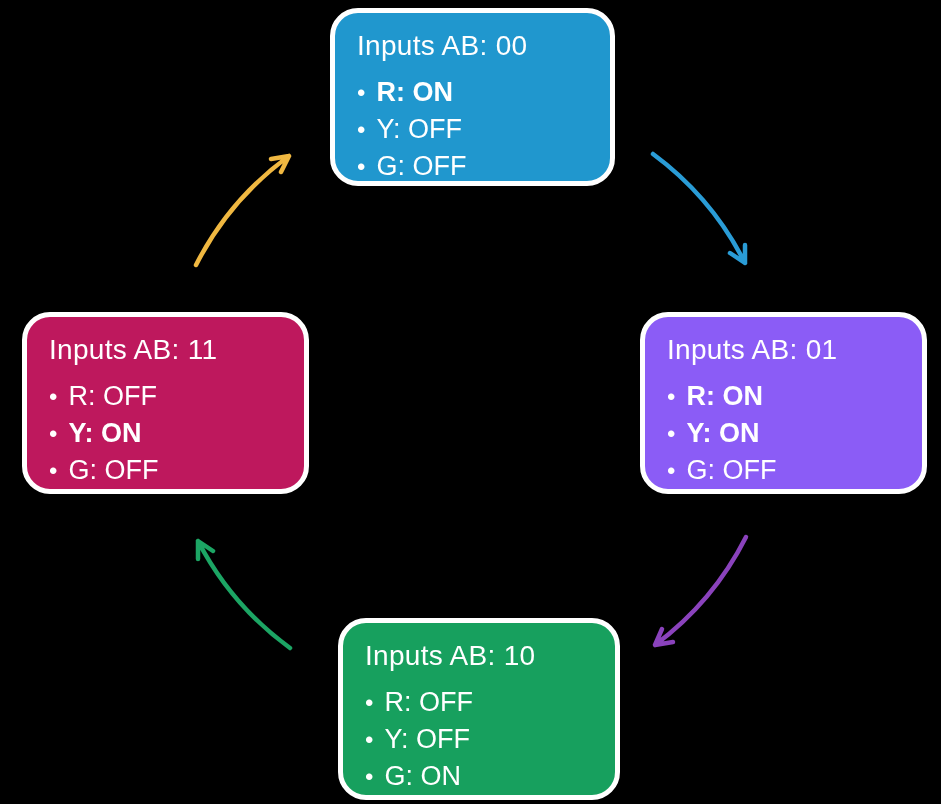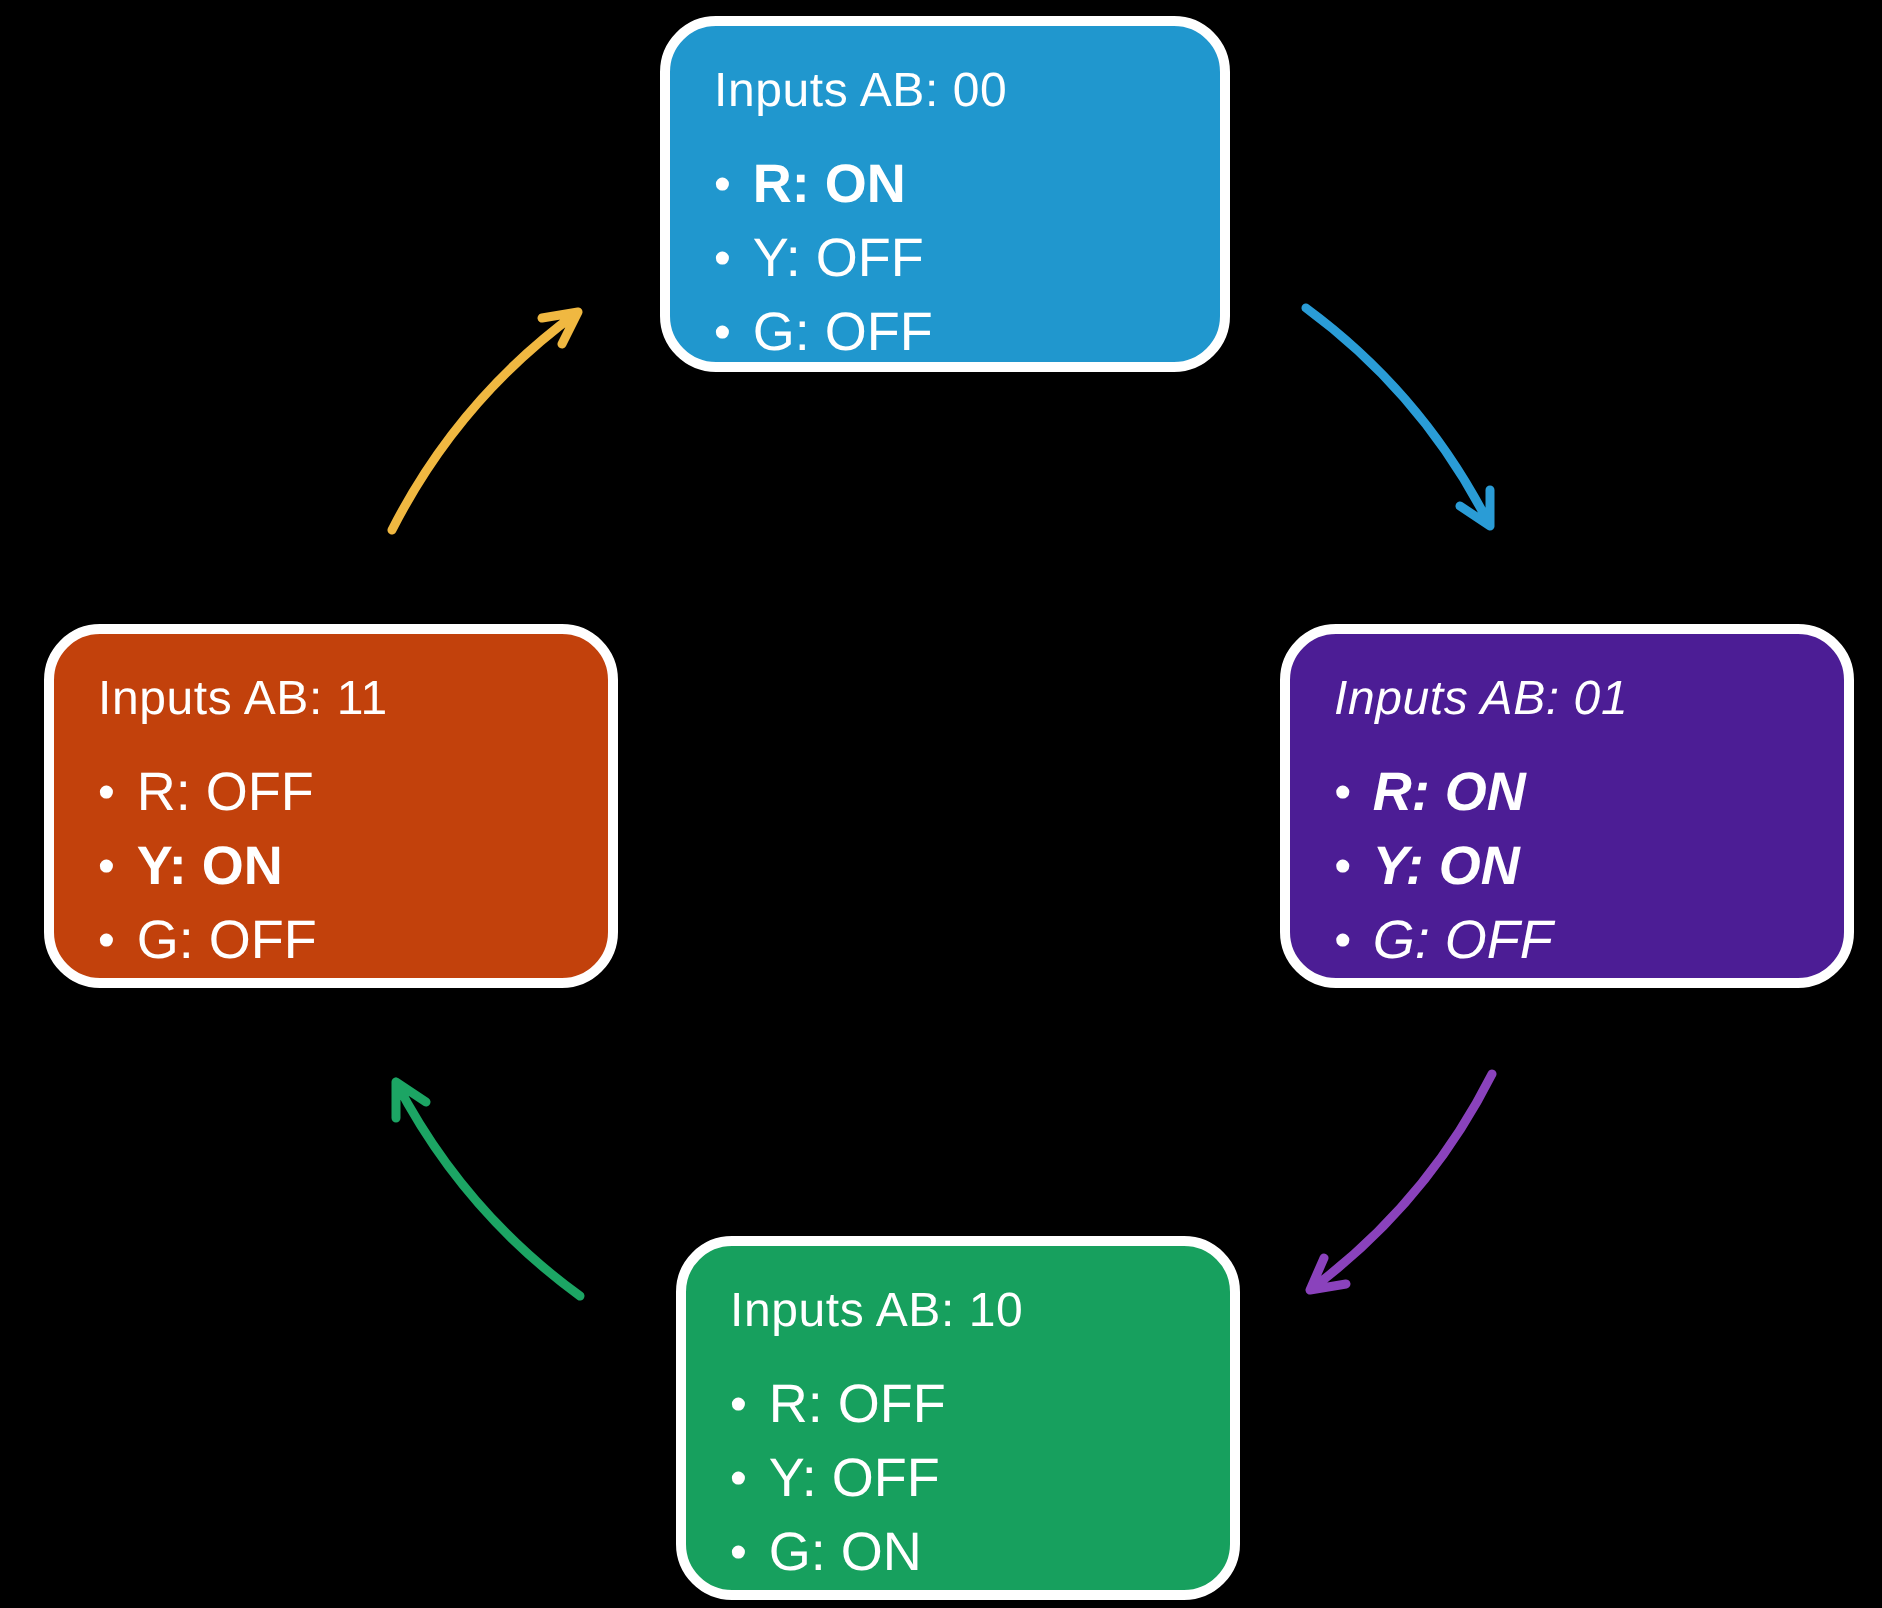--- a/index.html
+++ b/index.html
@@ -18,21 +18,21 @@
   .state {
     position: absolute;
     box-sizing: border-box;
     border: 5px solid #ffffff;
     border-radius: 28px;
     color: #ffffff;
     padding: 18px 20px 14px 22px;
   }
   .state-title {
     margin: 0 0 13px 0;
-    font-size: 24px;
+    font-size: 28px;
     font-weight: normal;
     letter-spacing: 0.3px;
     line-height: 30px;
   }
   .lights {
     list-style: none;
     margin: 0; padding: 0;
     font-size: 27px;
   }
   .lights li {
@@ -71,21 +71,21 @@
       <span class="dot">•</span>
       <span style="font-weight: normal;">Y: OFF</span>
     </li>
     <li>
       <span class="dot">•</span>
       <span style="font-weight: normal;">G: OFF</span>
     </li>
   </ul>
 </div>
 
-<div id="state-right" class="state" style="background-color: #4c1d95; font-style: italic;">
+<div id="state-right" class="state" style="background-color: #8b5cf6;">
   <h2 class="state-title">Inputs AB: 01</h2>
   <ul class="lights">
     <li>
       <span class="dot">•</span>
       <span style="font-weight: bold;">R: ON</span>
     </li>
     <li>
       <span class="dot">•</span>
       <span style="font-weight: bold;">Y: ON</span>
     </li>
@@ -107,21 +107,21 @@
       <span class="dot">•</span>
       <span style="font-weight: normal;">Y: OFF</span>
     </li>
     <li>
       <span class="dot">•</span>
       <span style="font-weight: normal;">G: ON</span>
     </li>
   </ul>
 </div>
 
-<div id="state-left" class="state" style="background-color: #c2410c;">
+<div id="state-left" class="state" style="background-color: #be185d;">
   <h2 class="state-title">Inputs AB: 11</h2>
   <ul class="lights">
     <li>
       <span class="dot">•</span>
       <span style="font-weight: normal;">R: OFF</span>
     </li>
     <li>
       <span class="dot">•</span>
       <span style="font-weight: bold;">Y: ON</span>
     </li>

